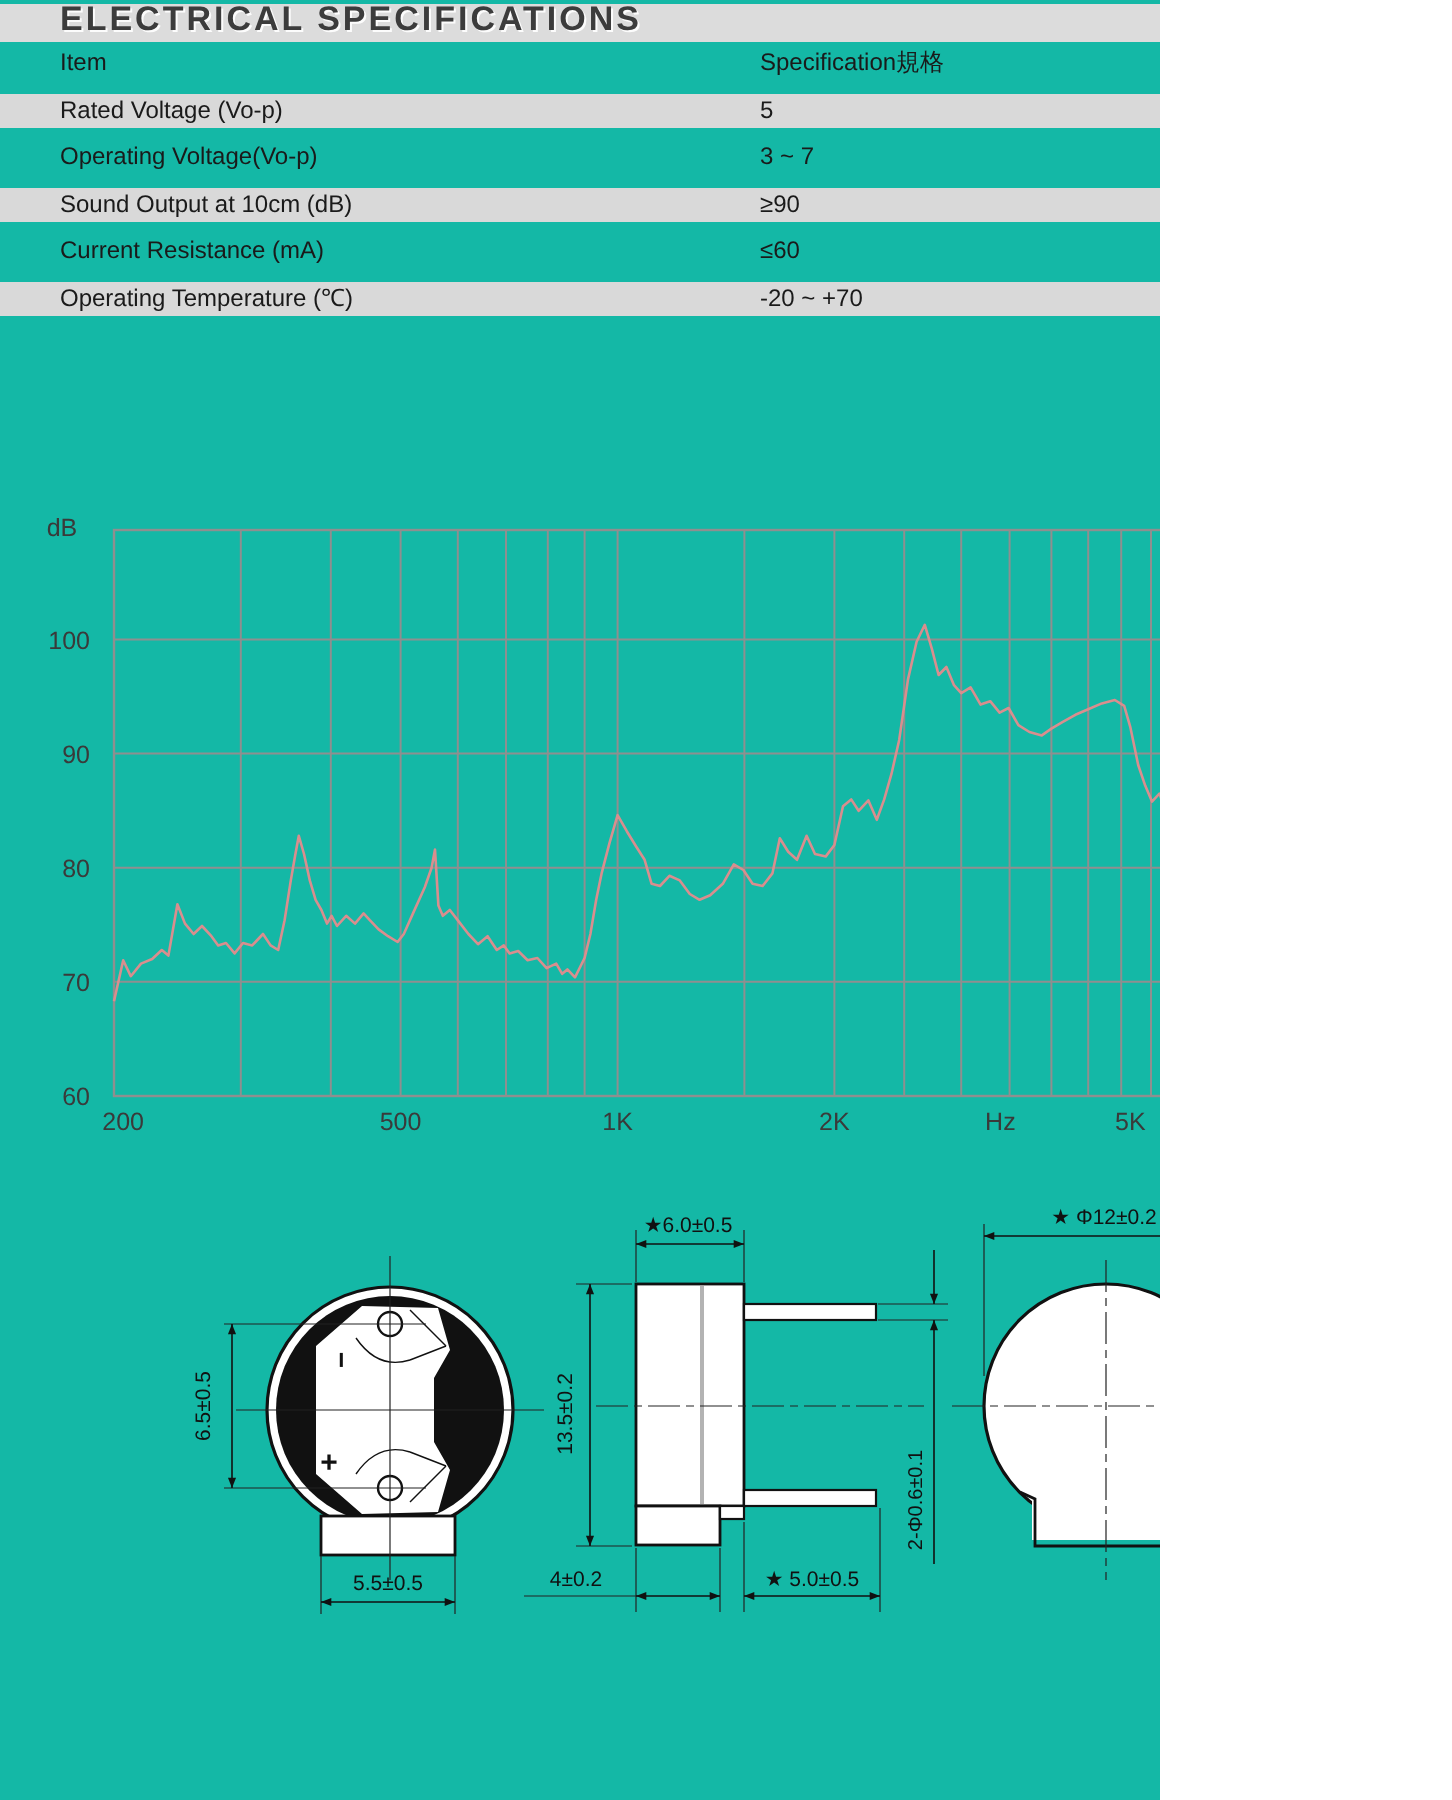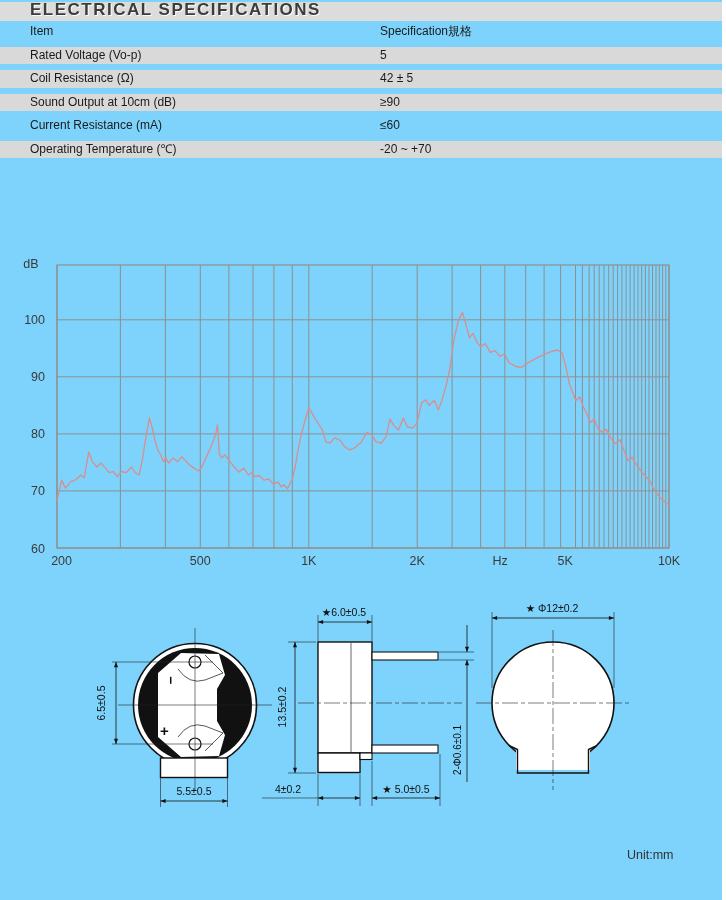--- a/index.html
+++ b/index.html
@@ -1,16 +1,16 @@
 <!DOCTYPE html>
 <html><head>
 <meta charset="utf-8">
 <style>
   html,body{margin:0;padding:0;background:#fff;}
-  .page{position:relative;width:722px;height:900px;background:#7dd3fc;overflow:hidden;
+  .page{position:relative;width:580px;height:900px;background:#14b8a6;overflow:hidden;
         font-family:"Liberation Sans",sans-serif;color:#1a1a1a;}
   .title-band{position:absolute;top:2px;left:0;width:726px;height:19px;background:#dcdcdc;}
   .page-title{position:absolute;top:0px;left:30px;margin:0;font-size:17px;font-weight:bold;
         letter-spacing:1.5px;color:#3c3c3c;text-shadow:1px 1px 0 rgba(255,255,255,.9);}
   .spec-table{position:absolute;top:23px;left:0;width:726px;}
   .row{position:relative;height:17.5px;line-height:17.5px;margin-bottom:6px;font-size:12px;}
   .row.head{font-size:12px;}
   .row.stripe{background:#d9d9d9;text-align:center;}
   .c1{position:absolute;left:30px;white-space:nowrap;}
   .c2{position:absolute;left:380px;white-space:nowrap;}
@@ -28,23 +28,23 @@
 
   <div class="spec-table">
     <div class="row head">
       <span class="c1">Item</span>
       <span class="c2">Specification規格</span>
     </div>
     <div class="row stripe">
       <span class="c1">Rated Voltage (Vo-p)</span>
       <span class="c2">5</span>
     </div>
-    <div class="row stripe">
-      <span class="c1">Coil Resistance (Ω)</span>
-      <span class="c2">42 ± 5</span>
+    <div class="row">
+      <span class="c1">Operating Voltage(Vo-p)</span>
+      <span class="c2">3 ~ 7</span>
     </div>
     <div class="row stripe">
       <span class="c1">Sound Output at 10cm (dB)</span>
       <span class="c2">≥90</span>
     </div>
     <div class="row">
       <span class="c1">Current Resistance (mA)</span>
       <span class="c2">≤60</span>
     </div>
     <div class="row stripe">

